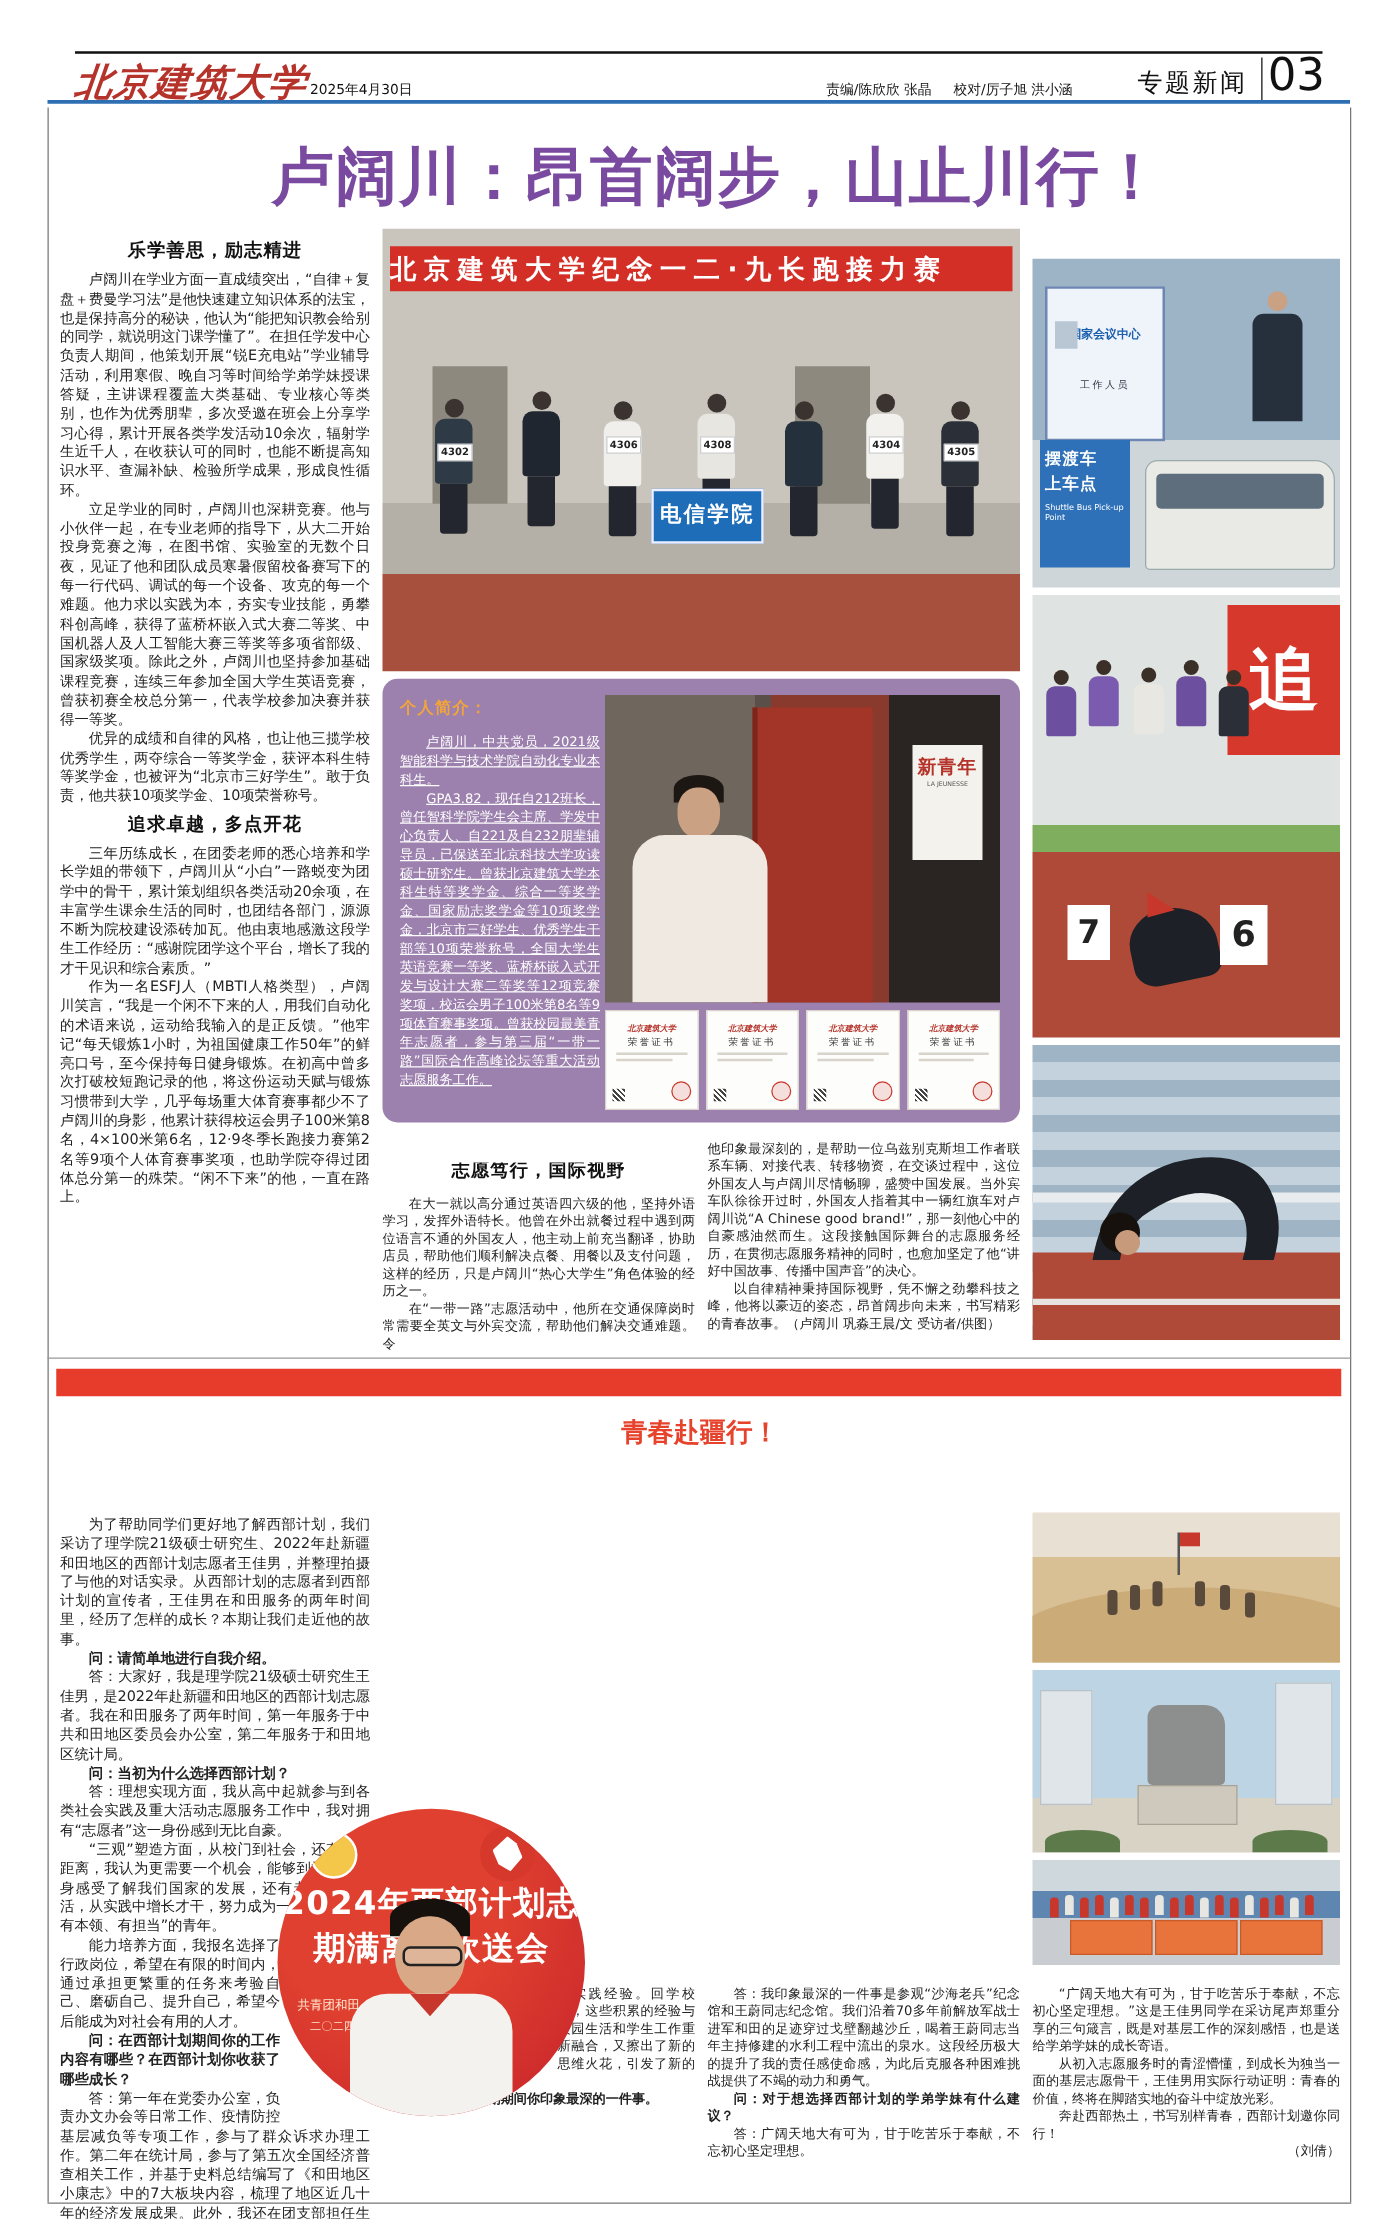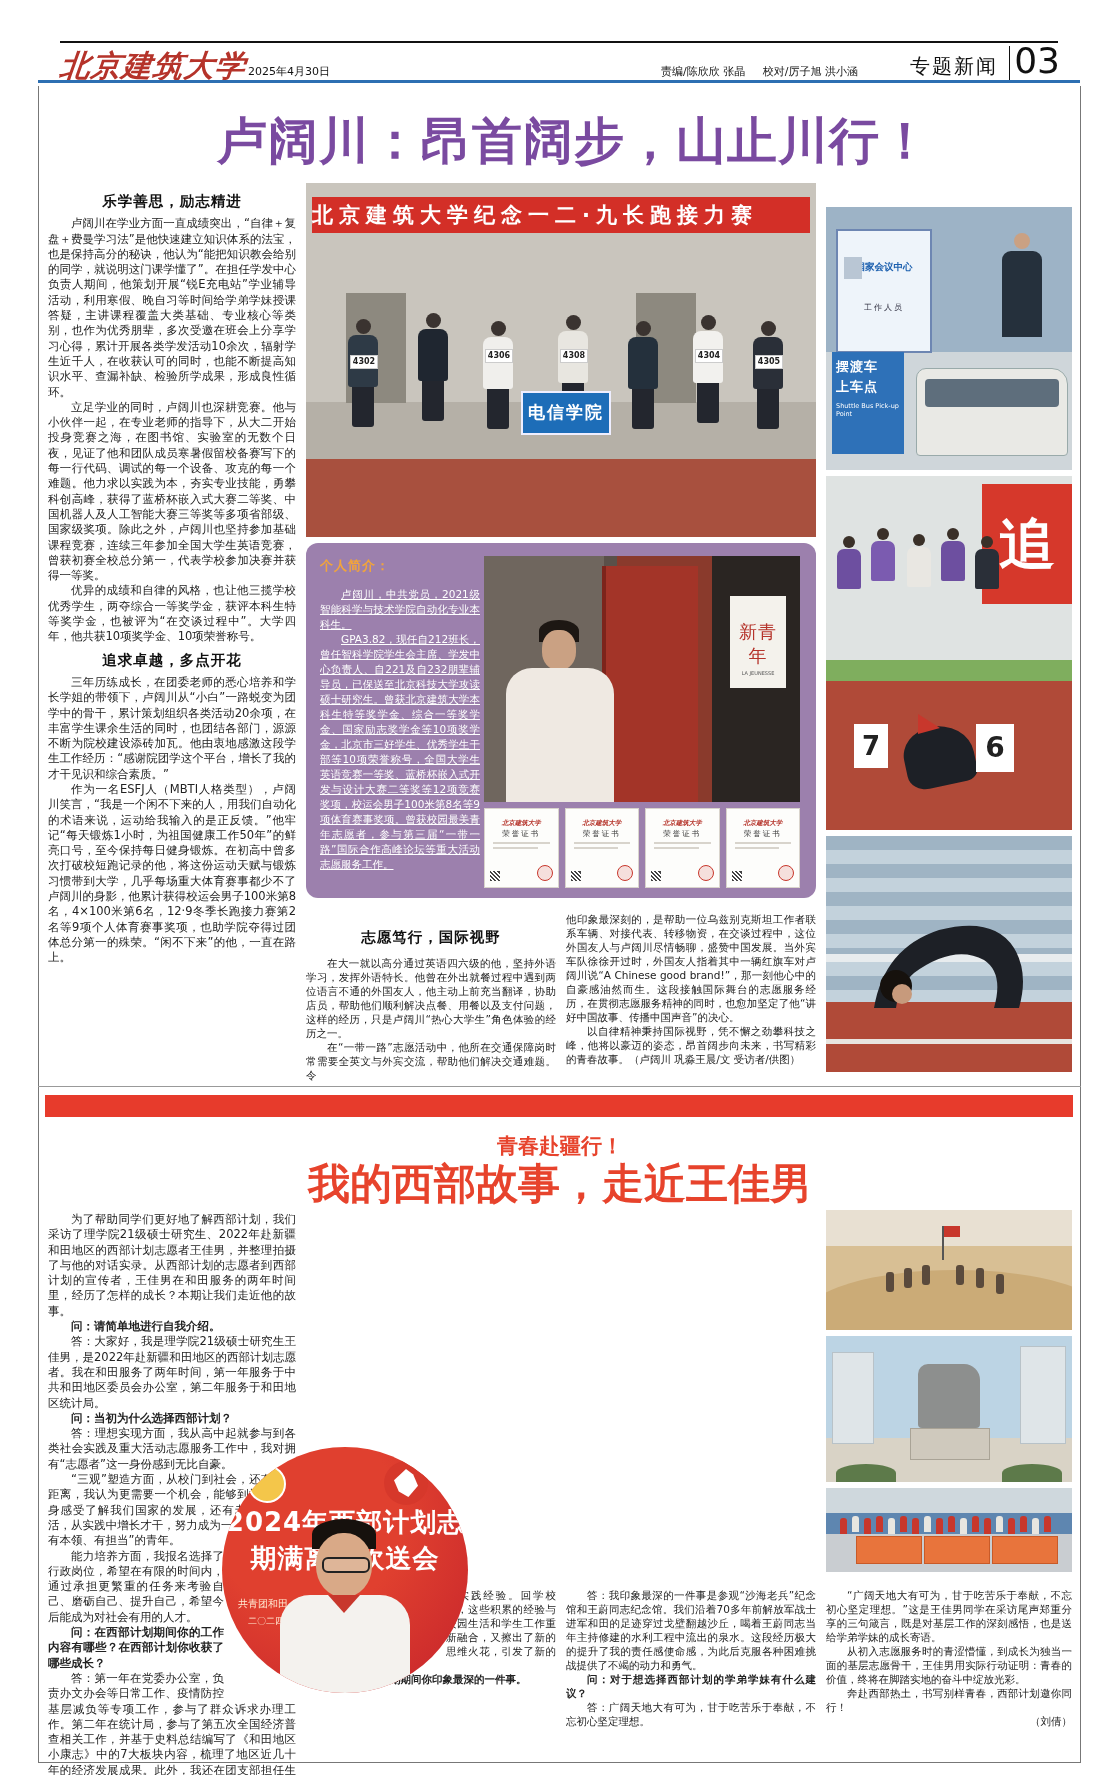--- a/index.html
+++ b/index.html
@@ -56,21 +56,21 @@
   .pbox{left:306px;top:543px;width:510px;height:355px;background:#9c80ad;border-radius:12px;}
   .pbox .ptitle{position:absolute;left:14px;top:14px;font-size:13px;font-weight:bold;color:#f2a43b;letter-spacing:1px;}
   .pbox .ptext{position:absolute;left:14px;top:44px;width:160px;height:302px;overflow:hidden;color:#fff;
                font-size:10.5px;line-height:15px;text-align:justify;text-decoration:underline;}
   .pbox .ptext p{margin:0;text-indent:2em;}
   .portrait{left:484px;top:556px;width:316px;height:246px;background:
      linear-gradient(90deg,#6f665e 0 38%,#5a5049 38% 42%,#8a3a2c 42% 72%,#2a2522 72% 100%);}
   .portrait .door{position:absolute;left:118px;top:10px;width:92px;height:236px;background:#a33428;border-left:4px solid #7d241b;}
   .portrait .poster{position:absolute;right:14px;top:40px;width:56px;height:92px;background:#f4f2ec;
                     text-align:center;color:#b5332a;}
-  .portrait .poster .t1{font-size:18px;font-weight:normal;margin-top:24px;letter-spacing:1px;}
+  .portrait .poster .t1{font-size:15px;font-weight:bold;margin-top:8px;letter-spacing:1px;}
   .portrait .poster .t2{font-size:5px;color:#555;margin-top:2px;}
   .portrait .phead{position:absolute;left:58px;top:74px;width:34px;height:40px;border-radius:45%;background:#caa183;}
   .portrait .phair{position:absolute;left:55px;top:64px;width:40px;height:22px;border-radius:50% 50% 0 0;background:#1d1713;}
   .portrait .pbody{position:absolute;left:22px;top:112px;width:108px;height:134px;border-radius:26px 26px 0 0;background:#efe9e2;}
   .certs{left:484px;top:808px;width:316px;height:80px;display:flex;gap:6px;}
   .cert{flex:1;background:#fdfdfb;border:1px solid #d9d4cc;position:relative;text-align:center;overflow:hidden;}
   .cert .cs{font-family:"DejaVu Serif",serif;font-style:italic;font-weight:bold;font-size:6.5px;color:#b5332a;margin-top:10px;}
   .cert .ct{font-size:7.5px;color:#333;letter-spacing:2px;margin-top:1px;}
   .cert .cl{height:2px;background:#d8d4cc;margin:3px 8px 0;}
   .cert .seal{position:absolute;right:5px;bottom:6px;width:14px;height:14px;border-radius:50%;border:1.5px solid #c8372c;background:rgba(200,55,44,.15);}
@@ -175,21 +175,21 @@
   <div class="abs frame-r"></div>
   <div class="abs frame-b"></div>
   <div class="abs midline"></div>
 
   <div class="abs a1-headline">卢阔川：昂首阔步，山止川行！</div>
 
   <div class="col" style="left:48px;top:186px;width:248px;height:897px;">
     <h3>乐学善思，励志精进</h3>
     <p>卢阔川在学业方面一直成绩突出，“自律＋复盘＋费曼学习法”是他快速建立知识体系的法宝，也是保持高分的秘诀，他认为“能把知识教会给别的同学，就说明这门课学懂了”。在担任学发中心负责人期间，他策划开展“锐E充电站”学业辅导活动，利用寒假、晚自习等时间给学弟学妹授课答疑，主讲课程覆盖大类基础、专业核心等类别，也作为优秀朋辈，多次受邀在班会上分享学习心得，累计开展各类学发活动10余次，辐射学生近千人，在收获认可的同时，也能不断提高知识水平、查漏补缺、检验所学成果，形成良性循环。</p>
     <p>立足学业的同时，卢阔川也深耕竞赛。他与小伙伴一起，在专业老师的指导下，从大二开始投身竞赛之海，在图书馆、实验室的无数个日夜，见证了他和团队成员寒暑假留校备赛写下的每一行代码、调试的每一个设备、攻克的每一个难题。他力求以实践为本，夯实专业技能，勇攀科创高峰，获得了蓝桥杯嵌入式大赛二等奖、中国机器人及人工智能大赛三等奖等多项省部级、国家级奖项。除此之外，卢阔川也坚持参加基础课程竞赛，连续三年参加全国大学生英语竞赛，曾获初赛全校总分第一，代表学校参加决赛并获得一等奖。</p>
-    <p>优异的成绩和自律的风格，也让他三揽学校优秀学生，两夺综合一等奖学金，获评本科生特等奖学金，也被评为“在交谈过程中”。大学四年，他共获10项奖学金、10项荣誉称号。</p>
+    <p>优异的成绩和自律的风格，也让他三揽学校优秀学生，两夺综合一等奖学金，获评本科生特等奖学金，也被评为“北京市三好学生”。敢于负责，他共获10项奖学金、10项荣誉称号。</p>
     <h3>追求卓越，多点开花</h3>
     <p>三年历练成长，在团委老师的悉心培养和学长学姐的带领下，卢阔川从“小白”一路蜕变为团学中的骨干，累计策划组织各类活动20余项，在丰富学生课余生活的同时，也团结各部门，源源不断为院校建设添砖加瓦。他由衷地感激这段学生工作经历：“感谢院团学这个平台，增长了我的才干见识和综合素质。”</p>
     <p>作为一名ESFJ人（MBTI人格类型），卢阔川笑言，“我是一个闲不下来的人，用我们自动化的术语来说，运动给我输入的是正反馈。”他牢记“每天锻炼1小时，为祖国健康工作50年”的鲜亮口号，至今保持每日健身锻炼。在初高中曾多次打破校短跑记录的他，将这份运动天赋与锻炼习惯带到大学，几乎每场重大体育赛事都少不了卢阔川的身影，他累计获得校运会男子100米第8名，4×100米第6名，12·9冬季长跑接力赛第2名等9项个人体育赛事奖项，也助学院夺得过团体总分第一的殊荣。“闲不下来”的他，一直在路上。</p>
   </div>
 
   <div class="ph race">
     <div class="bld" style="left:40px;top:110px;width:60px;height:110px;"></div>
     <div class="bld" style="left:330px;top:110px;width:60px;height:110px;"></div>
     <div class="banner">北京建筑大学纪念一二·九长跑接力赛</div>
     <div class="fig" style="left:40px;top:136px;">
@@ -349,21 +349,20 @@
     <div class="linew"></div>
     <svg width="210" height="150" viewBox="0 0 210 150">
       <path d="M30 130 Q40 70 95 52 Q150 38 170 70 Q185 95 175 130 L150 130 Q160 95 140 82 Q110 66 70 95 Q55 108 52 130 Z" fill="#1d2026"></path>
       <circle cx="52" cy="108" r="16" fill="#16110d"></circle>
       <circle cx="58" cy="116" r="10" fill="#c79a7c"></circle>
     </svg>
   </div>
 
   <div class="abs red-bar"></div>
   <div class="abs a2-kicker">青春赴疆行！</div>
-  <div class="abs a2-headline">我的西部故事，走近王佳男</div>
 
   <div class="col" style="left:48px;top:1212px;width:248px;height:563px;">
     <p>为了帮助同学们更好地了解西部计划，我们采访了理学院21级硕士研究生、2022年赴新疆和田地区的西部计划志愿者王佳男，并整理拍摄了与他的对话实录。从西部计划的志愿者到西部计划的宣传者，王佳男在和田服务的两年时间里，经历了怎样的成长？本期让我们走近他的故事。</p>
     <p class="q">问：请简单地进行自我介绍。</p>
     <p>答：大家好，我是理学院21级硕士研究生王佳男，是2022年赴新疆和田地区的西部计划志愿者。我在和田服务了两年时间，第一年服务于中共和田地区委员会办公室，第二年服务于和田地区统计局。</p>
     <p class="q">问：当初为什么选择西部计划？</p>
     <p>答：理想实现方面，我从高中起就参与到各类社会实践及重大活动志愿服务工作中，我对拥有“志愿者”这一身份感到无比自豪。</p>
     <p>“三观”塑造方面，从校门到社会，还有一个距离，我认为更需要一个机会，能够到社会中亲身感受了解我们国家的发展，还有老百姓的生活，从实践中增长才干，努力成为一名“有理想、有本领、有担当”的青年。</p>
     <span class="spacer-r"></span>
     <p>能力培养方面，我报名选择了行政岗位，希望在有限的时间内，通过承担更繁重的任务来考验自己、磨砺自己、提升自己，希望今后能成为对社会有用的人才。</p>

